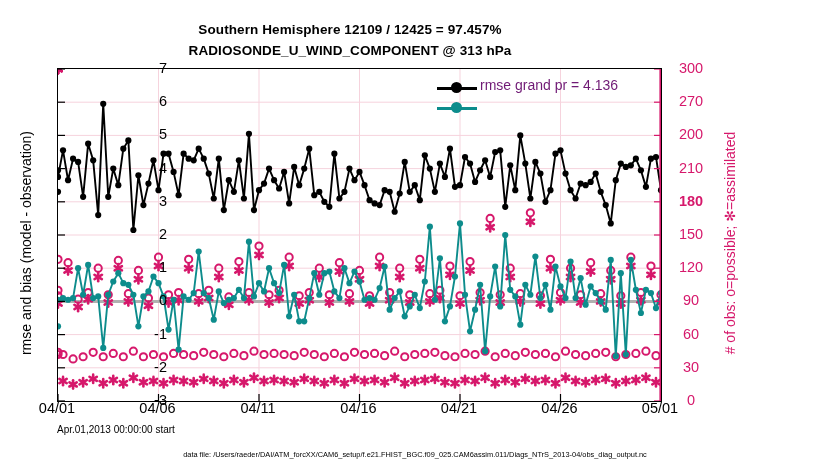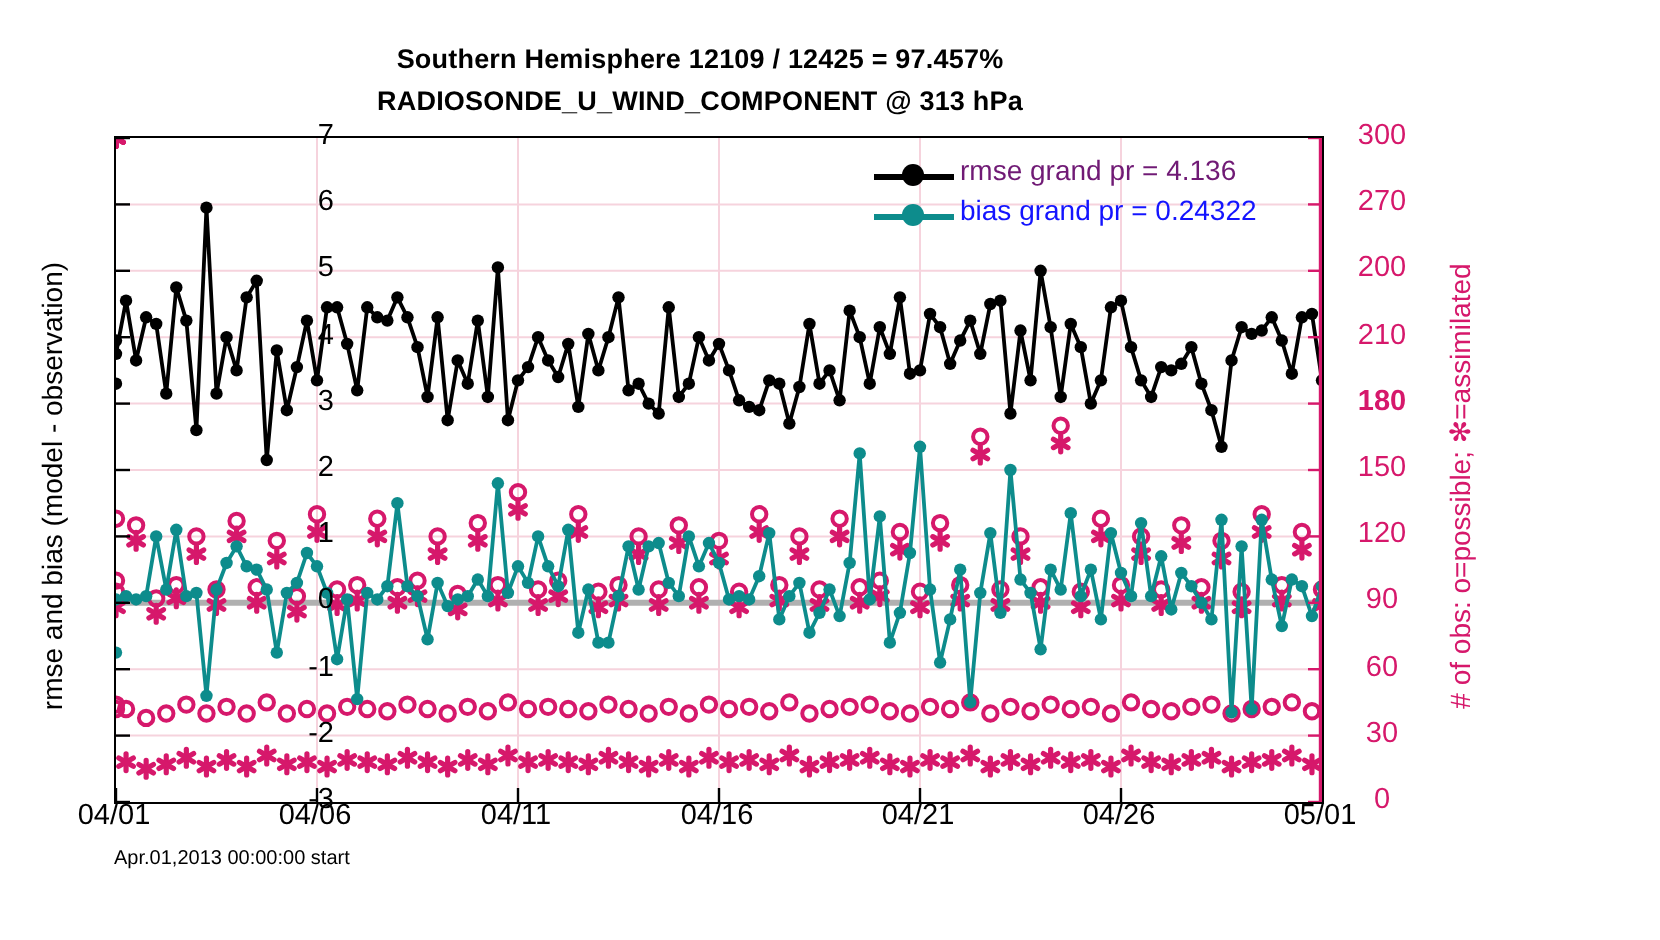--- a/index.html
+++ b/index.html
@@ -1106,21 +1106,20 @@
 
   <div id="legend">
       <div class="lgrow" style="top: 0px;">
         <div class="lgline" style="background: rgb(0, 0, 0);"></div>
         <div class="lgmk" style="background: rgb(0, 0, 0);"></div>
         <span class="lgtxt" style="color: #701a75;">rmse grand pr = 4.136</span>
       </div>
       <div class="lgrow" style="top: 20px;">
         <div class="lgline" style="background: rgb(13, 140, 140);"></div>
         <div class="lgmk" style="background: rgb(13, 140, 140);"></div>
-        <span class="lgtxt" style="color: rgb(20, 20, 255);">bias grand pr = 0.24322</span>
       </div>
     </div>
 
   <div id="ticks-layer">
       <div class="ytickL" style="top: 68px;">7</div>
       <div class="ytickL" style="top: 101.2px;">6</div>
       <div class="ytickL" style="top: 134.4px;">5</div>
       <div class="ytickL" style="top: 167.6px;">4</div>
       <div class="ytickL" style="top: 200.8px;">3</div>
       <div class="ytickL" style="top: 234px;">2</div>
@@ -1142,13 +1141,14 @@
       <div class="ytickR" style="top: 400px;">0</div>
       <div class="xtick" style="left: 57px;">04/01</div>
       <div class="xtick" style="left: 157.5px;">04/06</div>
       <div class="xtick" style="left: 258px;">04/11</div>
       <div class="xtick" style="left: 358.5px;">04/16</div>
       <div class="xtick" style="left: 459px;">04/21</div>
       <div class="xtick" style="left: 559.5px;">04/26</div>
       <div class="xtick" style="left: 660px;">05/01</div>
     </div>
 
+  <div id="footer">data file: /Users/raeder/DAI/ATM_forcXX/CAM6_setup/f.e21.FHIST_BGC.f09_025.CAM6assim.011/Diags_NTrS_2013-04/obs_diag_output.nc</div>
 </div>
 
 </body></html>

